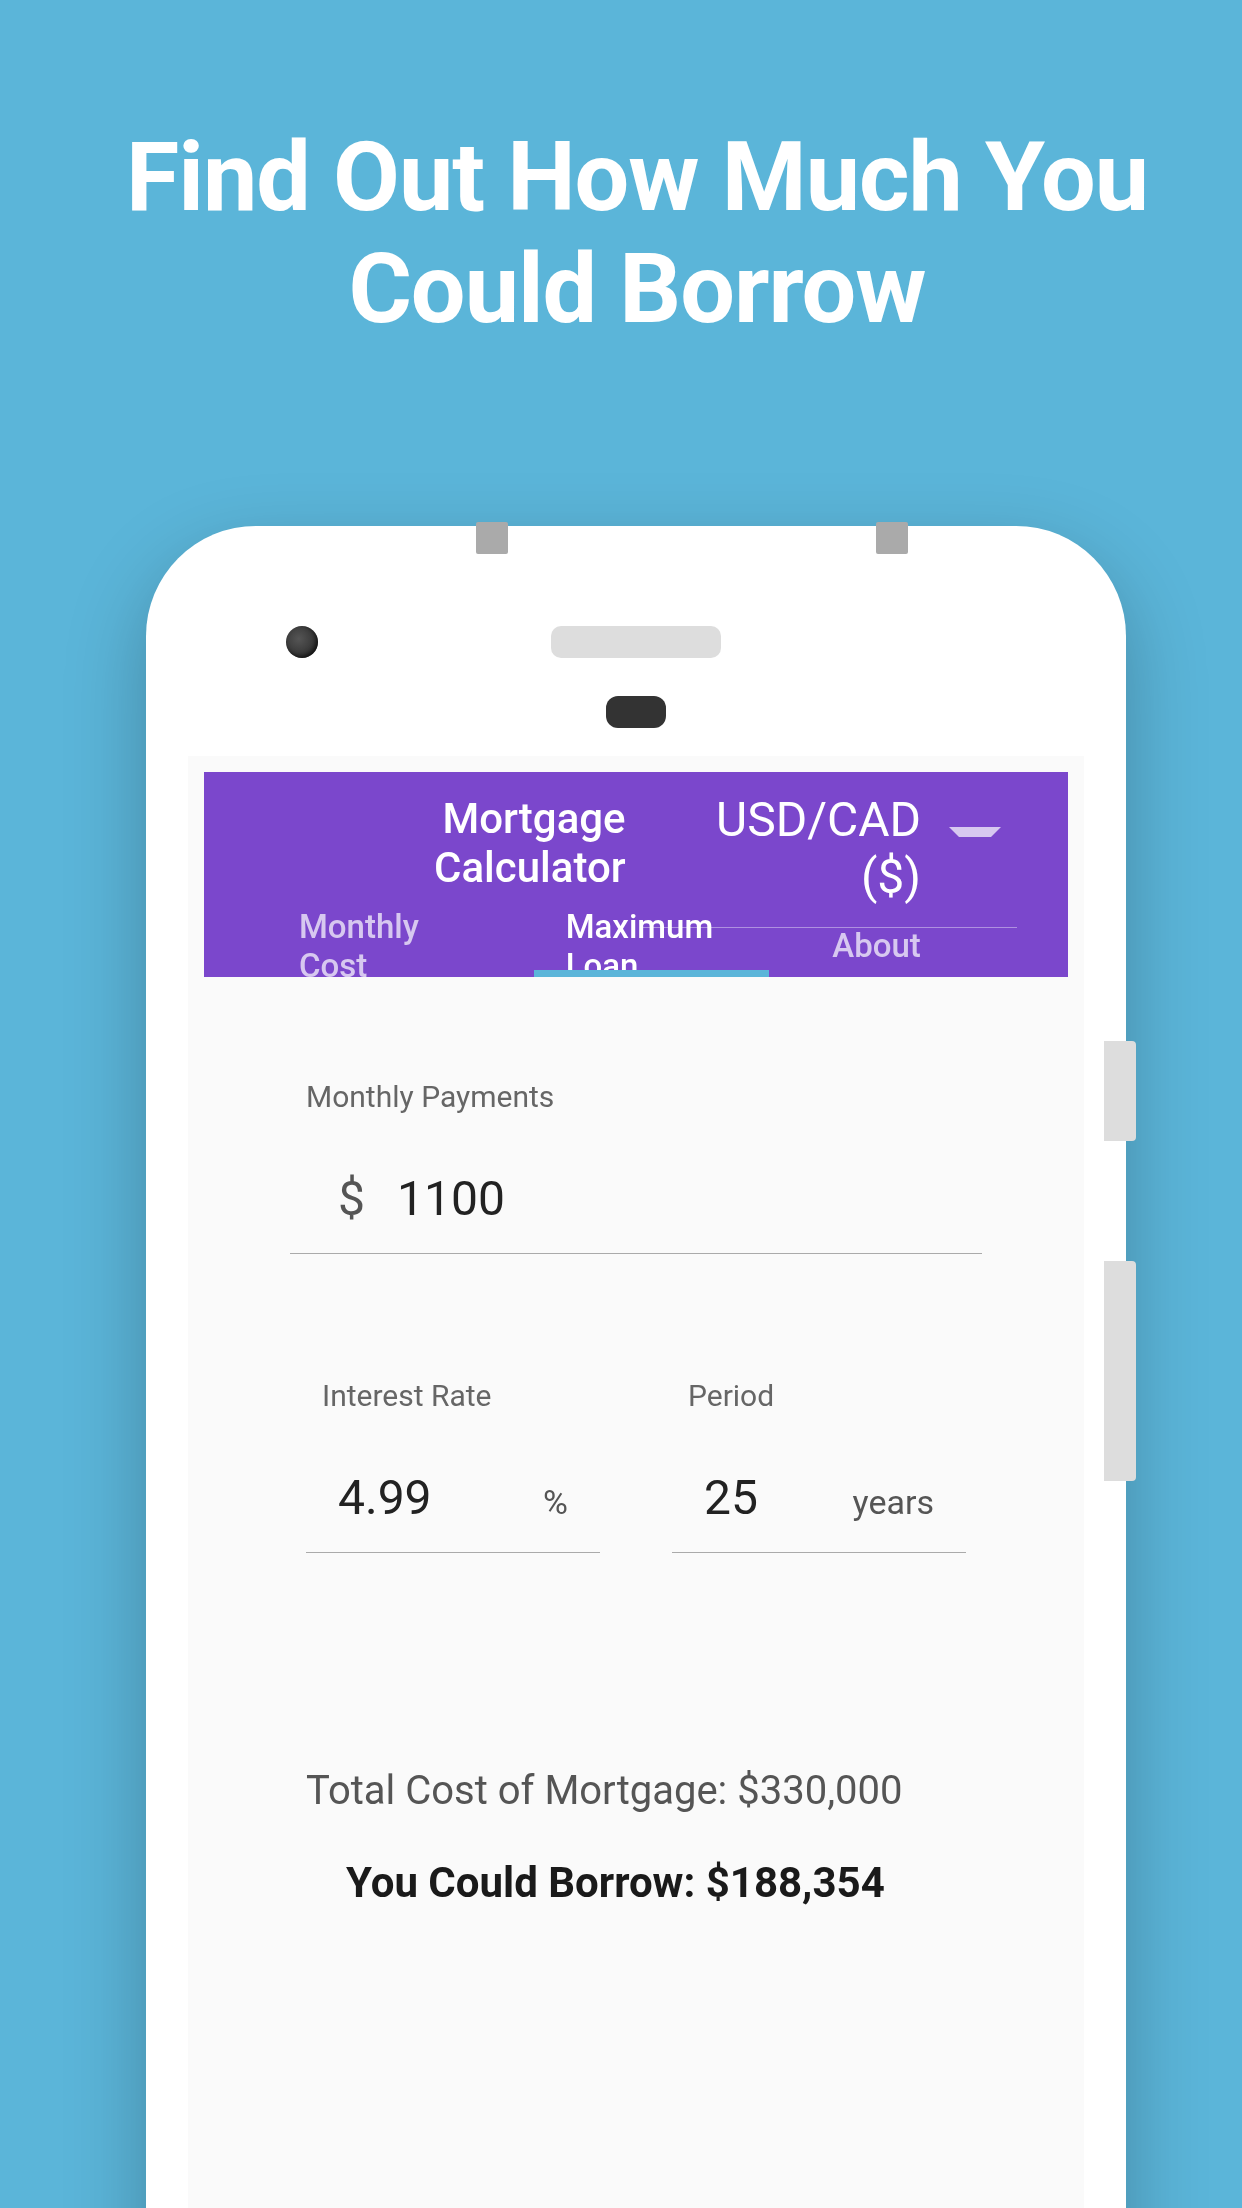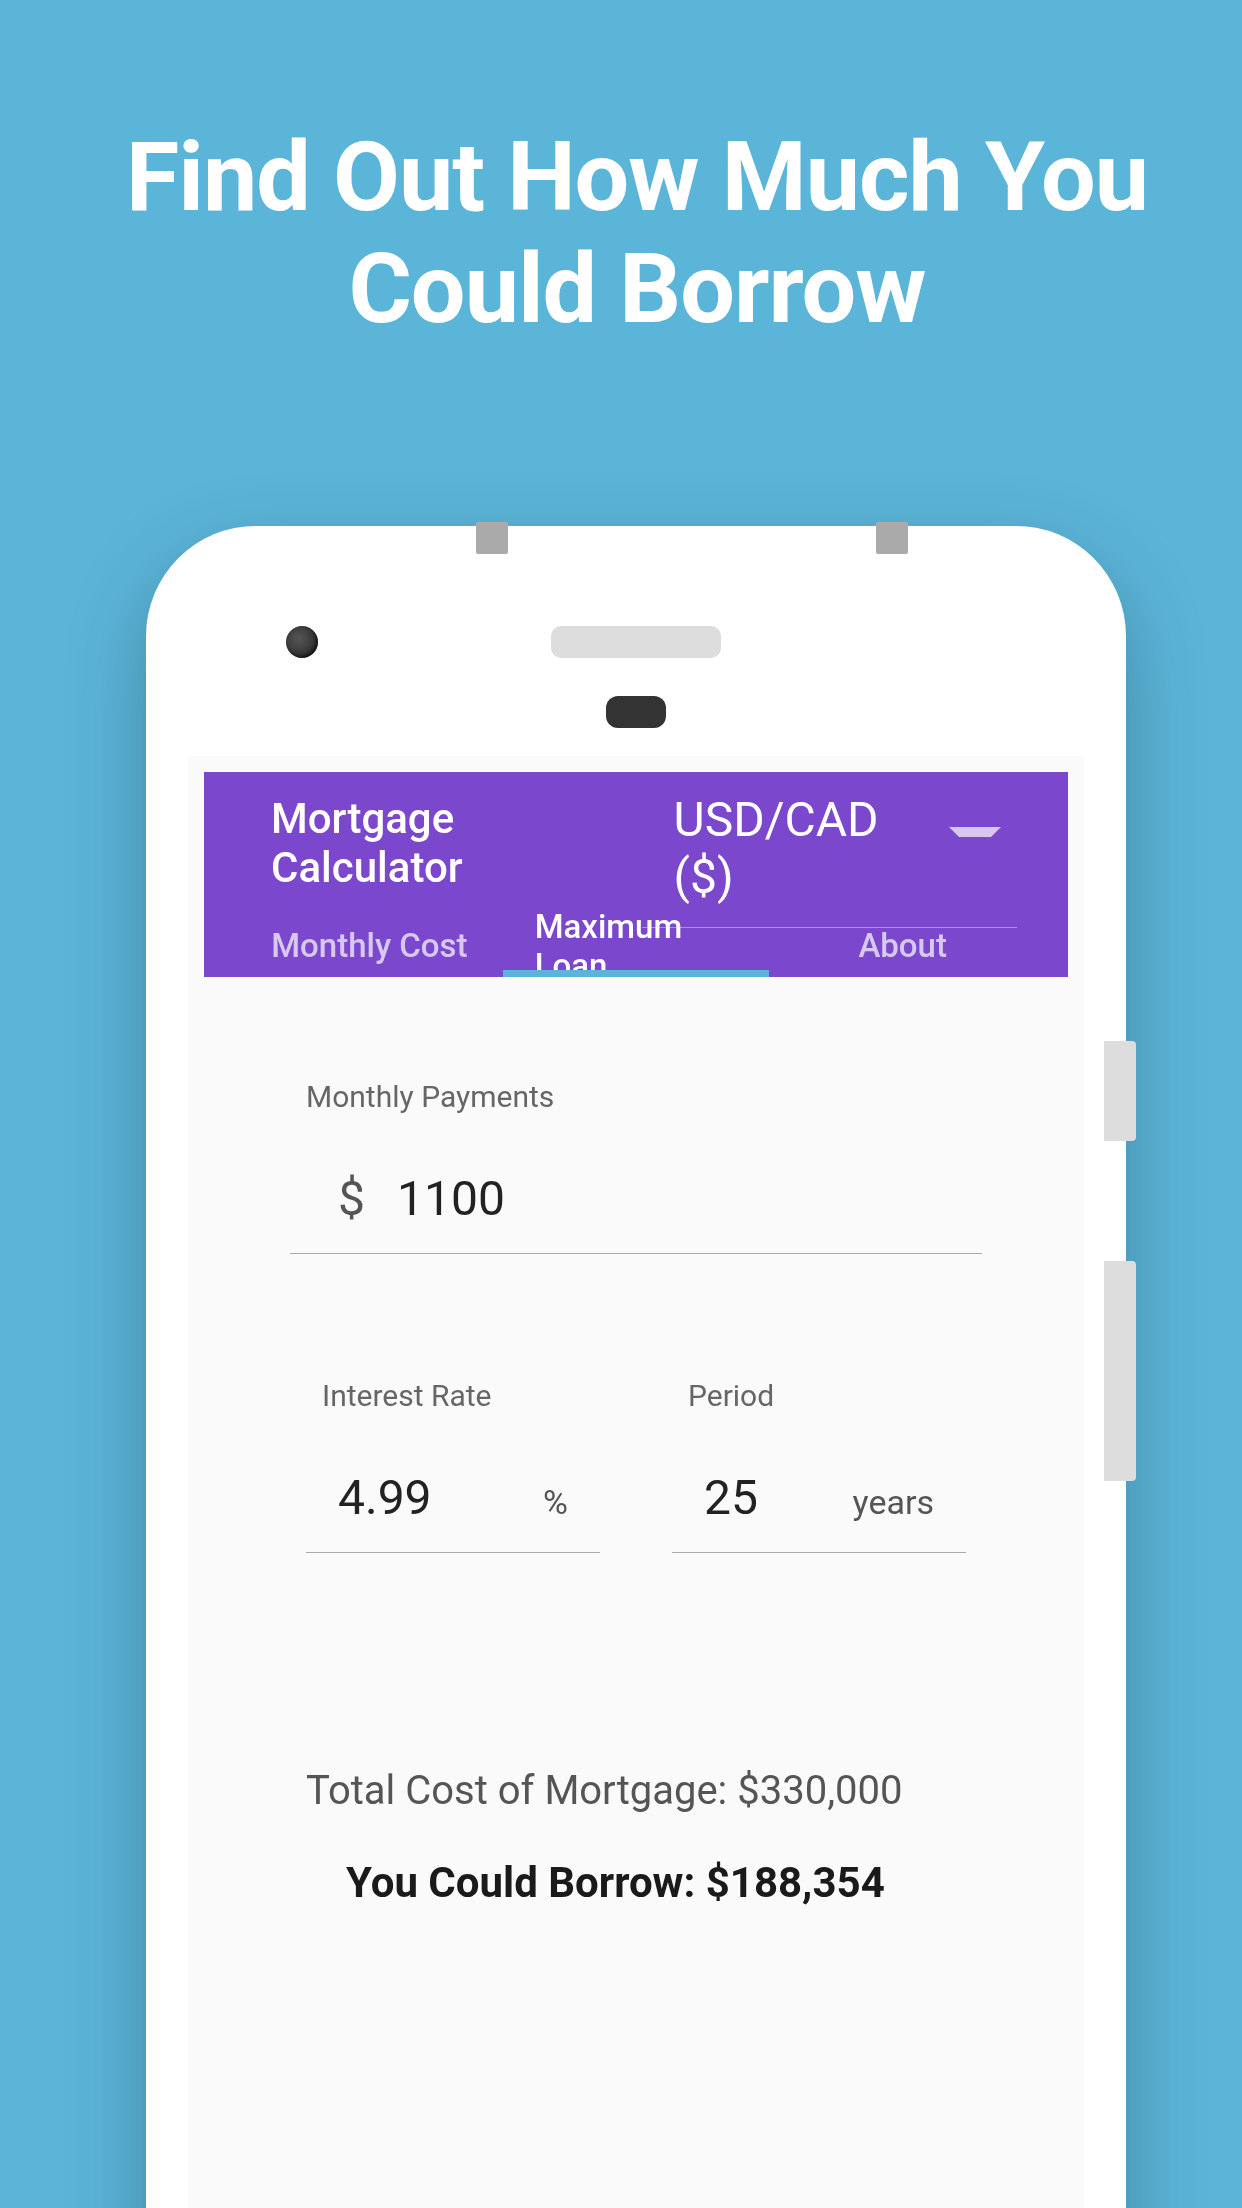--- a/index.html
+++ b/index.html
@@ -114,20 +114,21 @@
       height: 205px;
       display: flex;
       flex-direction: column;
     }
     .app-bar-top {
       display: flex;
       align-items: center;
       justify-content: space-between;
       padding: 0 35px;
       height: 110px;
+      text-align: right;
     }
     .app-title {
       color: #fff;
       font-size: 42px;
       font-weight: 500;
     }
     .currency-selector {
       display: flex;
       align-items: center;
       gap: 12px;
@@ -144,26 +145,27 @@
       border-top: 10px solid rgba(255,255,255,0.7);
     }
     .tabs {
       display: flex;
       height: 95px;
     }
     .tab {
       flex: 1;
       display: flex;
       align-items: center;
-      justify-content: center;
+      justify-content: flex-start;
       color: rgba(255,255,255,0.7);
       font-size: 33px;
       font-weight: 500;
       position: relative;
       cursor: pointer;
+      margin-left: 31px;
     }
     .tab.active {
       color: #fff;
     }
     .tab.active::after {
       content: '';
       position: absolute;
       bottom: 0;
       left: 0;
       right: 0;

